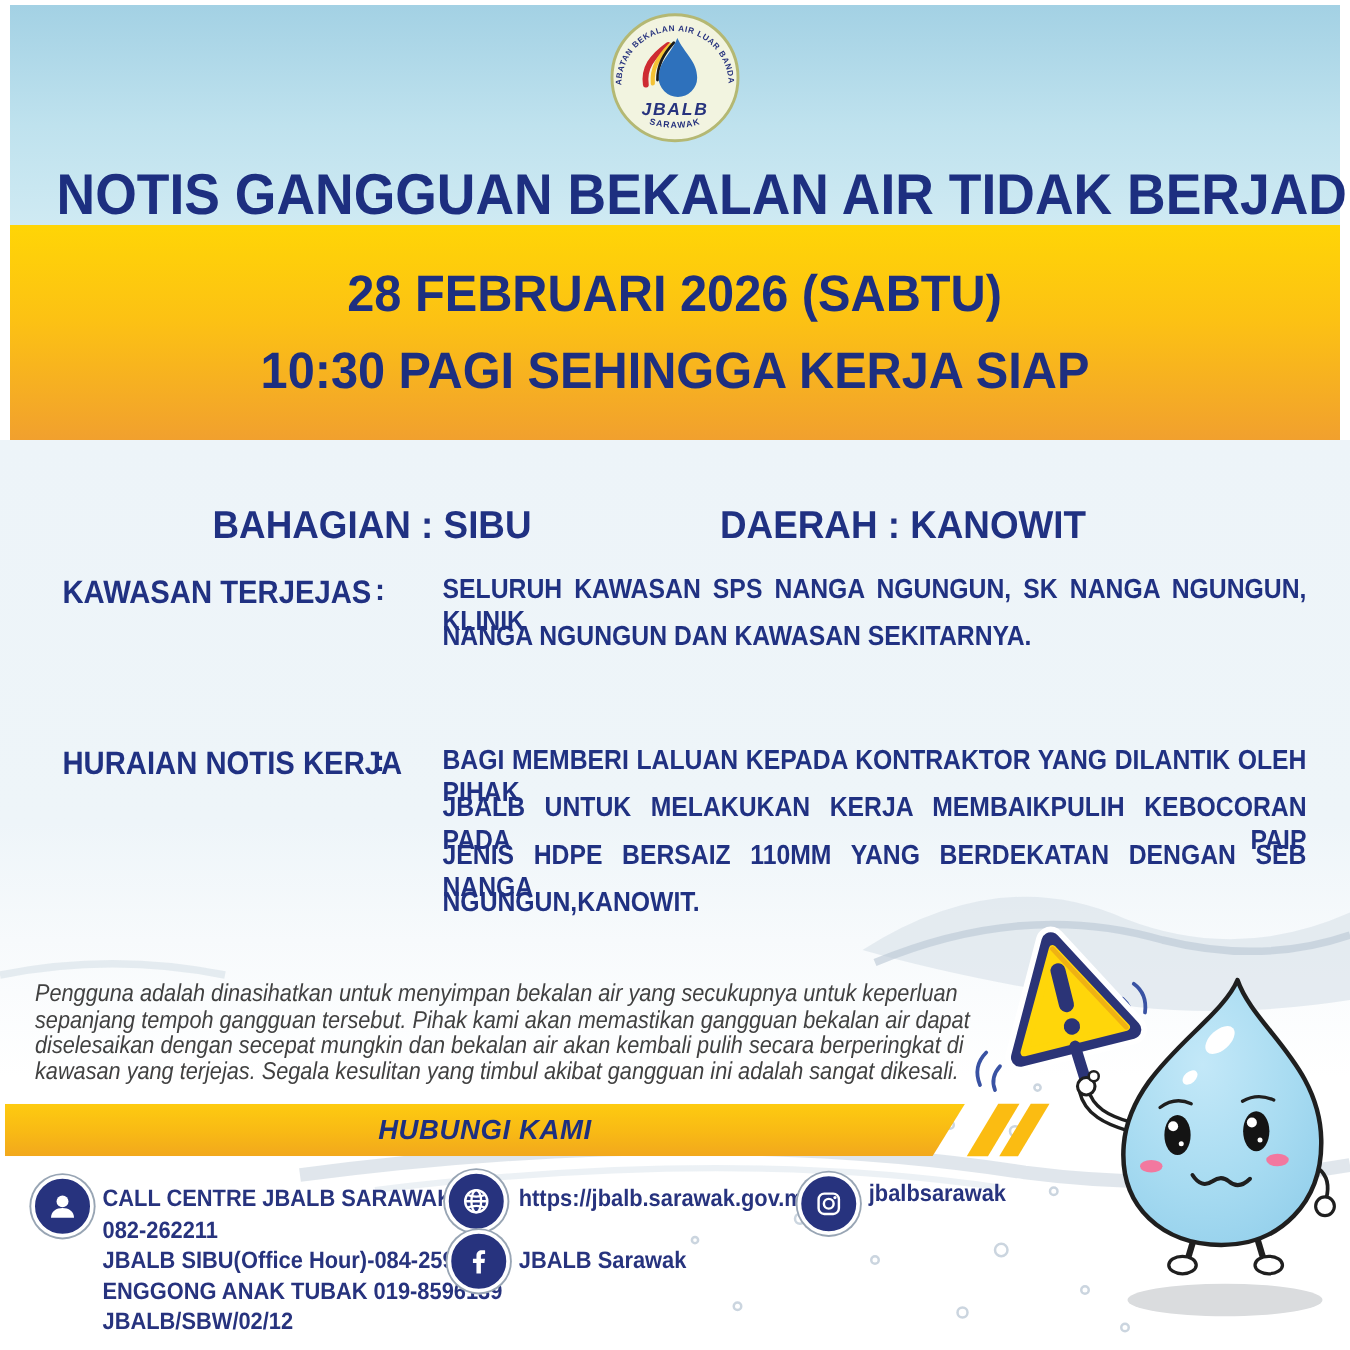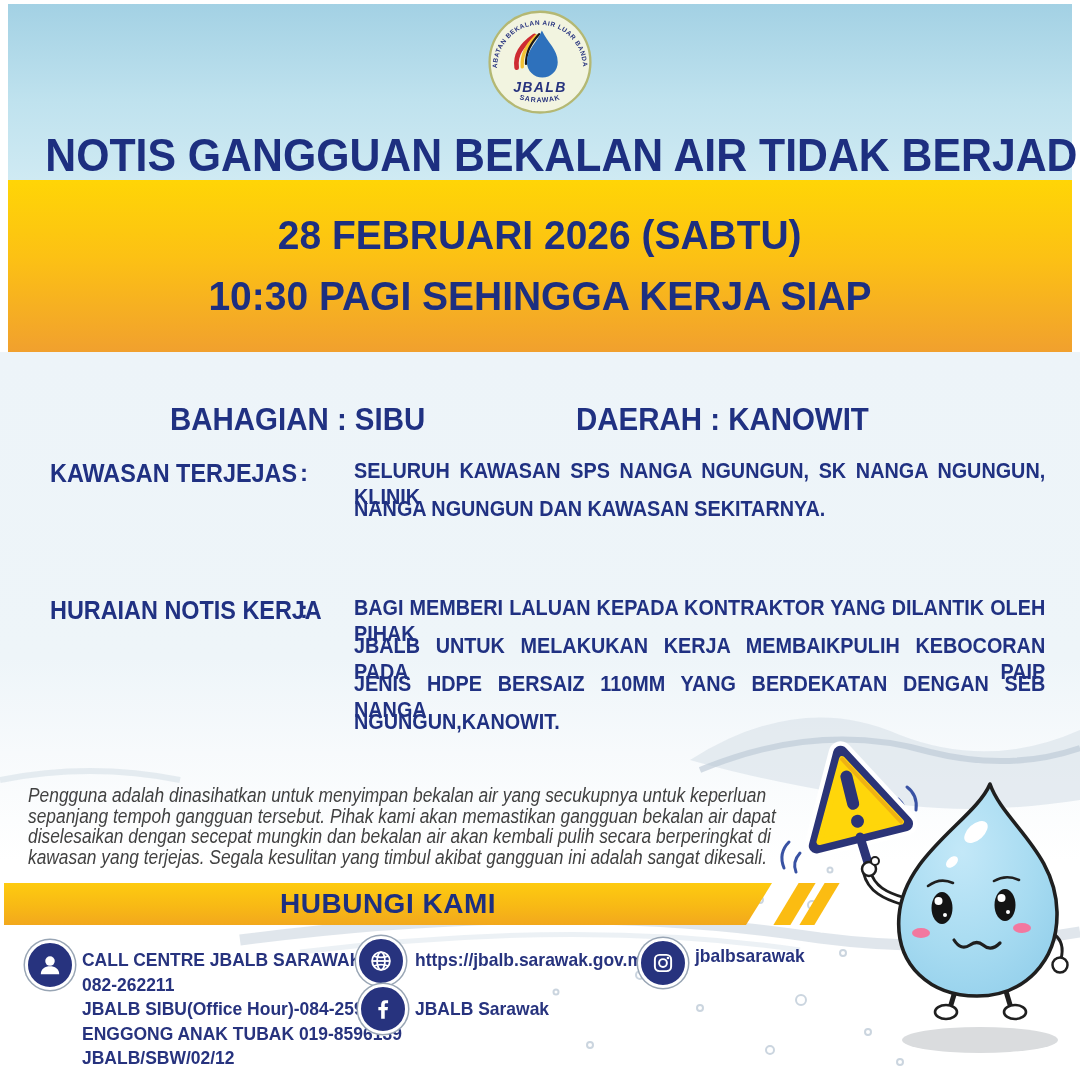--- a/index.html
+++ b/index.html
@@ -37,21 +37,21 @@
   .sec-lines .ln.last{text-align-last:left;}
   
   .advisory{left:28px;top:785px;width:845px;transform:scaleX(.89);transform-origin:0 0;}
   .advisory .aln{font-size:19.5px;font-style:italic;font-weight:500;color:#414141;
     line-height:20.5px;white-space:nowrap;}
   
   .hubungi-banner{left:4px;top:883px;width:768px;height:42px;
     background:linear-gradient(180deg,#fecb10 0%,#f8b915 55%,#f2a81d 100%);
     clip-path:polygon(0 0,100% 0,calc(100% - 26px) 100%,0 100%);
     display:flex;align-items:center;justify-content:center;}
-  .hubungi-banner span{font-size:28px;font-weight:800;color:#1d2f80;letter-spacing:.5px;}
+  .hubungi-banner span{font-size:22px;font-weight:800;color:#1d2f80;letter-spacing:.5px;font-style:italic;}
   .stripe{top:883px;height:42px;background:#fbbc12;transform:skewX(-31deg);}
   .stripe.s1{left:786px;width:17px;}
   .stripe.s2{left:812px;width:15px;}
   
   .cicon{width:44px;height:44px;border-radius:50%;background:#27337e;
     border:3px solid #ffffff;box-shadow:0 0 0 1.5px #98a5b4;
     display:flex;align-items:center;justify-content:center;}
   .ctext{font-size:19px;font-weight:800;color:#27337e;line-height:24.5px;
     transform:scaleX(.92);transform-origin:0 0;white-space:nowrap;}
   svg{display:block;}

